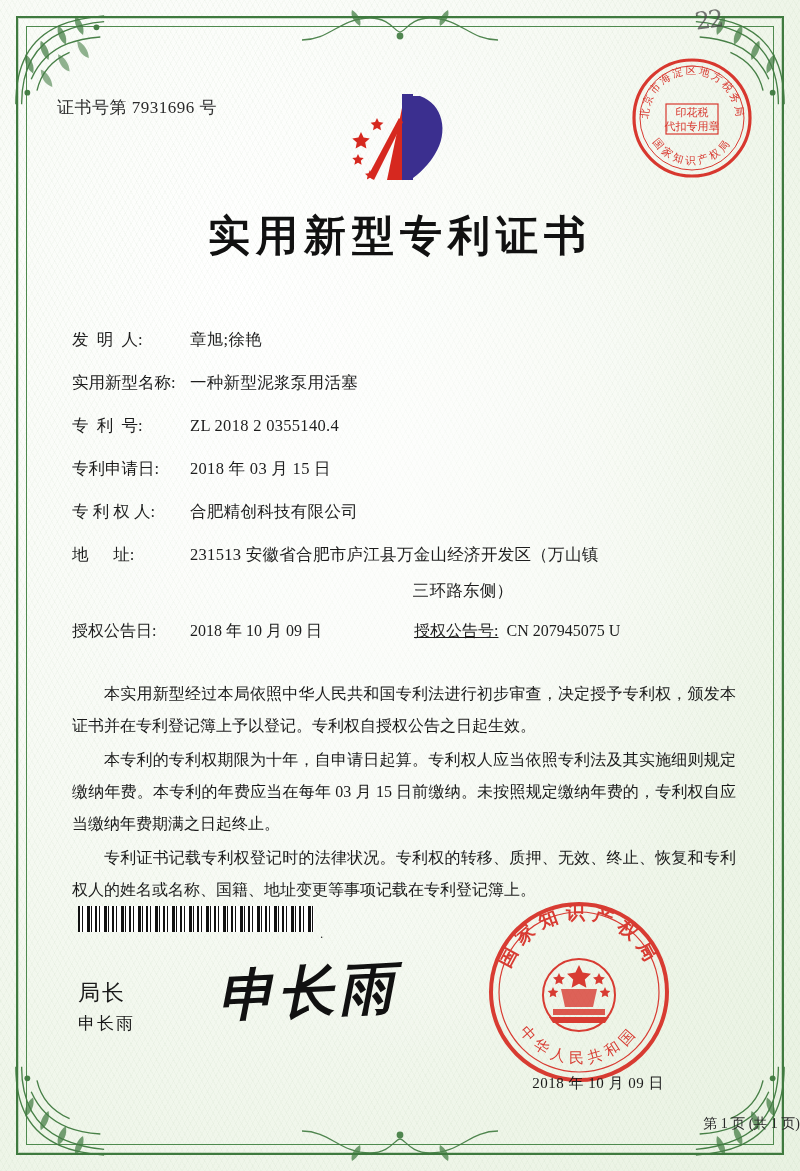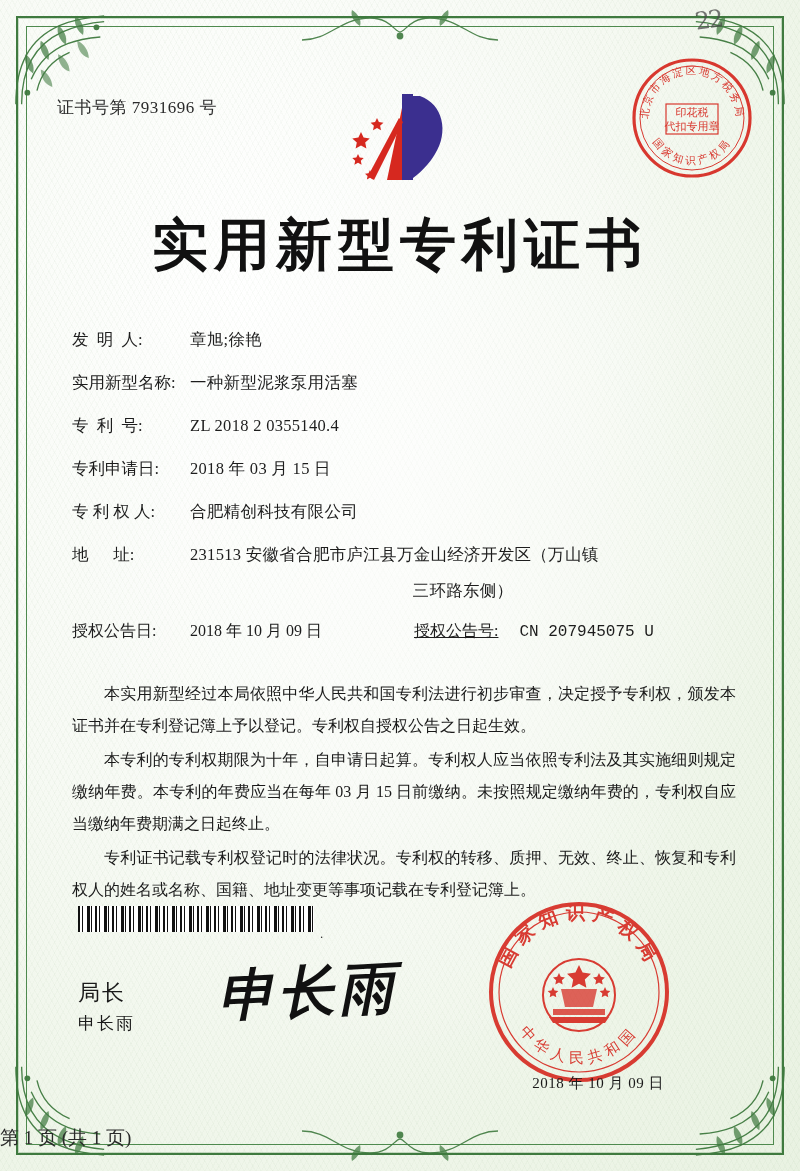--- a/index.html
+++ b/index.html
@@ -100,21 +100,21 @@
     width: 150px;
     height: 100px;
   }
 
   
   .main-title {
     position: absolute;
     left: 0; right: 0;
     top: 208px;
     text-align: center;
-    font-size: 56px;
+    font-size: 42px;
     font-weight: bold;
     letter-spacing: 6px;
     color: #111;
     font-family: "DejaVu Serif", "Liberation Serif", serif;
   }
 
   
   .fields {
     position: absolute;
     left: 72px;
@@ -147,21 +147,21 @@
   .row-split {
     display: flex;
     align-items: baseline;
     font-size: 16px;
     color: #1d1d1d;
     margin-bottom: 14px;
   }
   .row-split .left-label { width: 118px; flex: 0 0 118px; white-space: pre; }
   .row-split .left-val { flex: 0 0 210px; }
   .row-split .right-label { flex: 0 0 auto; margin-left: 14px; white-space: pre; text-decoration: underline;}
-  .row-split .right-val { margin-left: 21px; font-family: Liberation Mono, monospace; }
+  .row-split .right-val { margin-left: 8px; }
 
   
   .body-text {
     position: absolute;
     left: 72px;
     right: 60px;
     top: 678px;
     font-size: 16px;
     line-height: 2.0;
     color: #1a1a1a;
@@ -252,23 +252,23 @@
     bottom: 78px;
     font-size: 15px;
     color: #1a1a1a;
     letter-spacing: 0.5px;
   }
 
   
   .footer {
     position: absolute;
     left: 0; right: 0;
-    bottom: 20px;
-    text-align: left;
-    font-size: 19px;
+    bottom: 38px;
+    text-align: right;
+    font-size: 14px;
     color: #2a2a2a;
   }
 </style>
 </head>
 <body>
 
 <div class="page">
   <div class="paper-wash"></div>
   <div class="vignette"></div>
 

